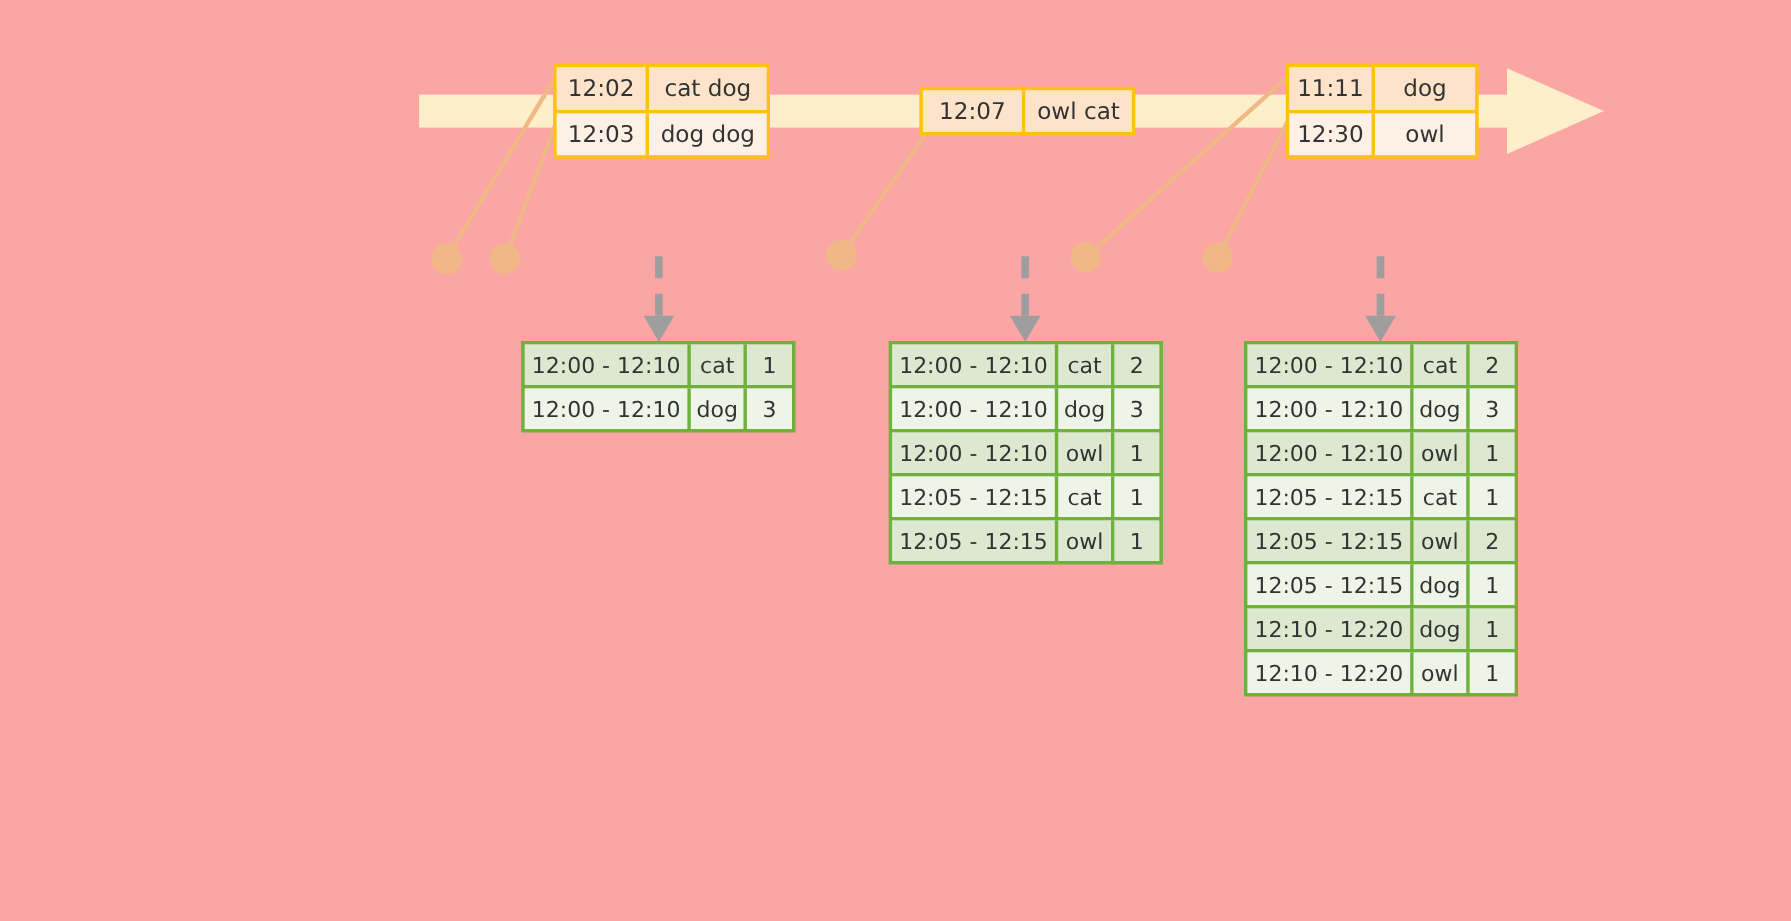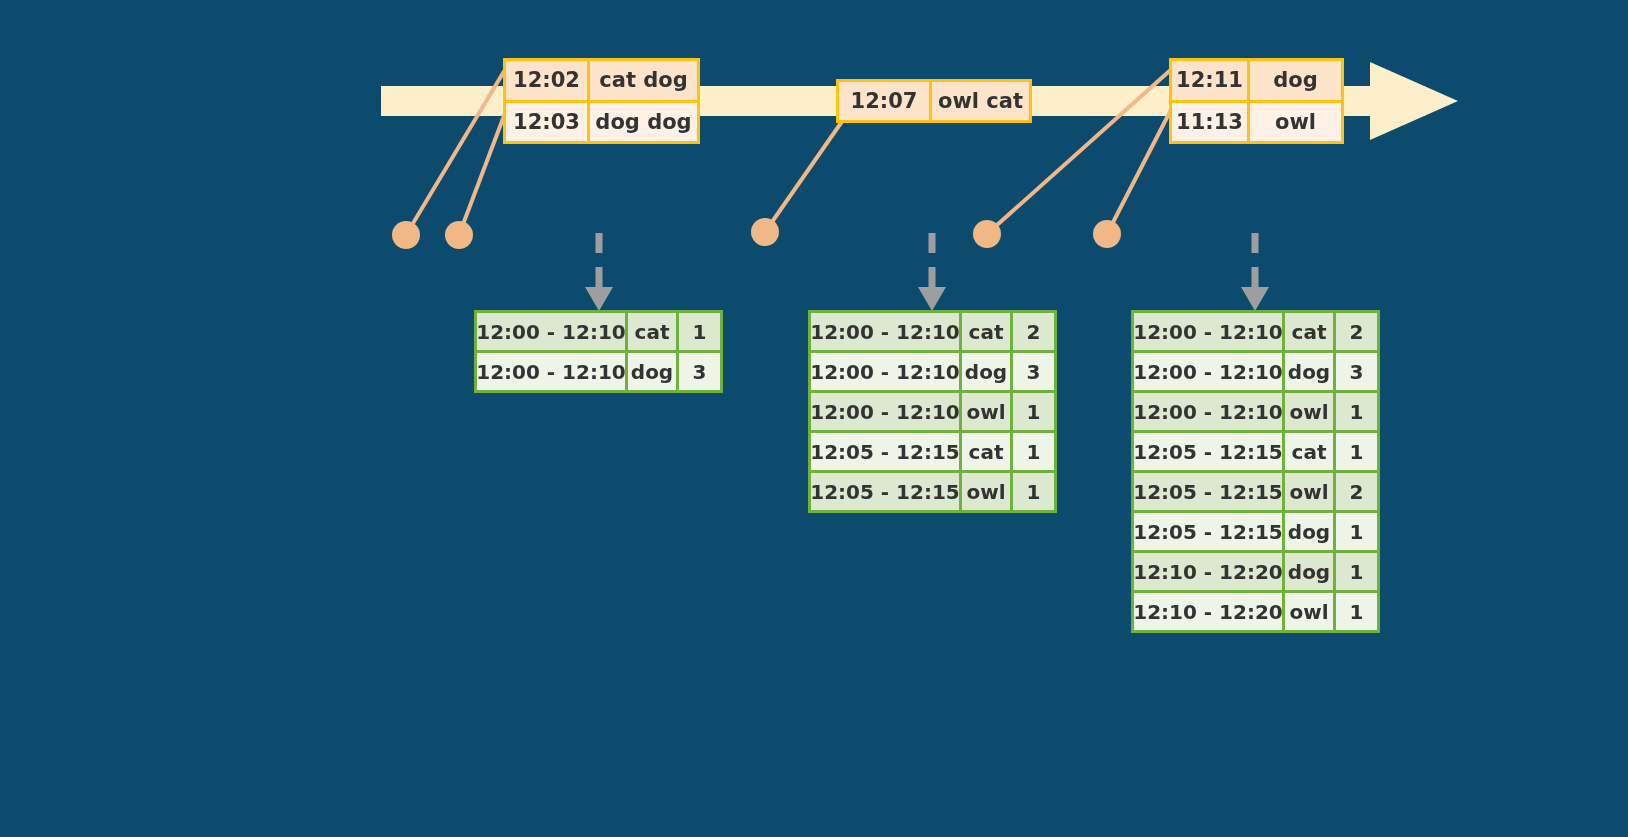--- a/index.html
+++ b/index.html
@@ -7,23 +7,22 @@
     padding: 0;
     background: #000000;
   }
   body {
     font-family: "DejaVu Sans", sans-serif;
   }
   #stage {
     position: relative;
     width: 1628px;
     height: 837px;
-    background: #0c4a6e;
+    background: #fca5a5;
     overflow: hidden;
-    font-weight: bold;
   }
   #wires {
     position: absolute;
     left: 0; top: 0;
     width: 1628px;
     height: 837px;
     pointer-events: none;
   }
 
   
@@ -140,25 +139,25 @@
 
   <div class="event-box" style="left:836px; top:79px; width:196px; height:44px;">
     <div class="event-row ev-shade-a">
       <div class="event-cell time" style="width:90px;">12:07</div>
       <div class="event-cell payload" style="flex:1;">owl cat</div>
     </div>
   </div>
 
   <div class="event-box" style="left:1169px; top:58px; width:175px; height:86px;">
     <div class="event-row ev-shade-a">
-      <div class="event-cell time" style="width:75px;">12:11</div>
+      <div class="event-cell time" style="width:75px;">11:11</div>
       <div class="event-cell payload" style="flex:1;">dog</div>
     </div>
     <div class="event-row ev-shade-b">
-      <div class="event-cell time" style="width:75px;">11:13</div>
+      <div class="event-cell time" style="width:75px;">12:30</div>
       <div class="event-cell payload" style="flex:1;">owl</div>
     </div>
   </div>
 
   <div class="agg-table" id="tbl-0" style="left:474px; top:310px; width:249px;">
       <div class="agg-row row-shade-a">
         <div class="agg-cell" style="width: 148px;">12:00 - 12:10</div>
         <div class="agg-cell" style="flex: 1 1 0%;">cat</div>
         <div class="agg-cell" style="width: 44px;">1</div>
       </div>

